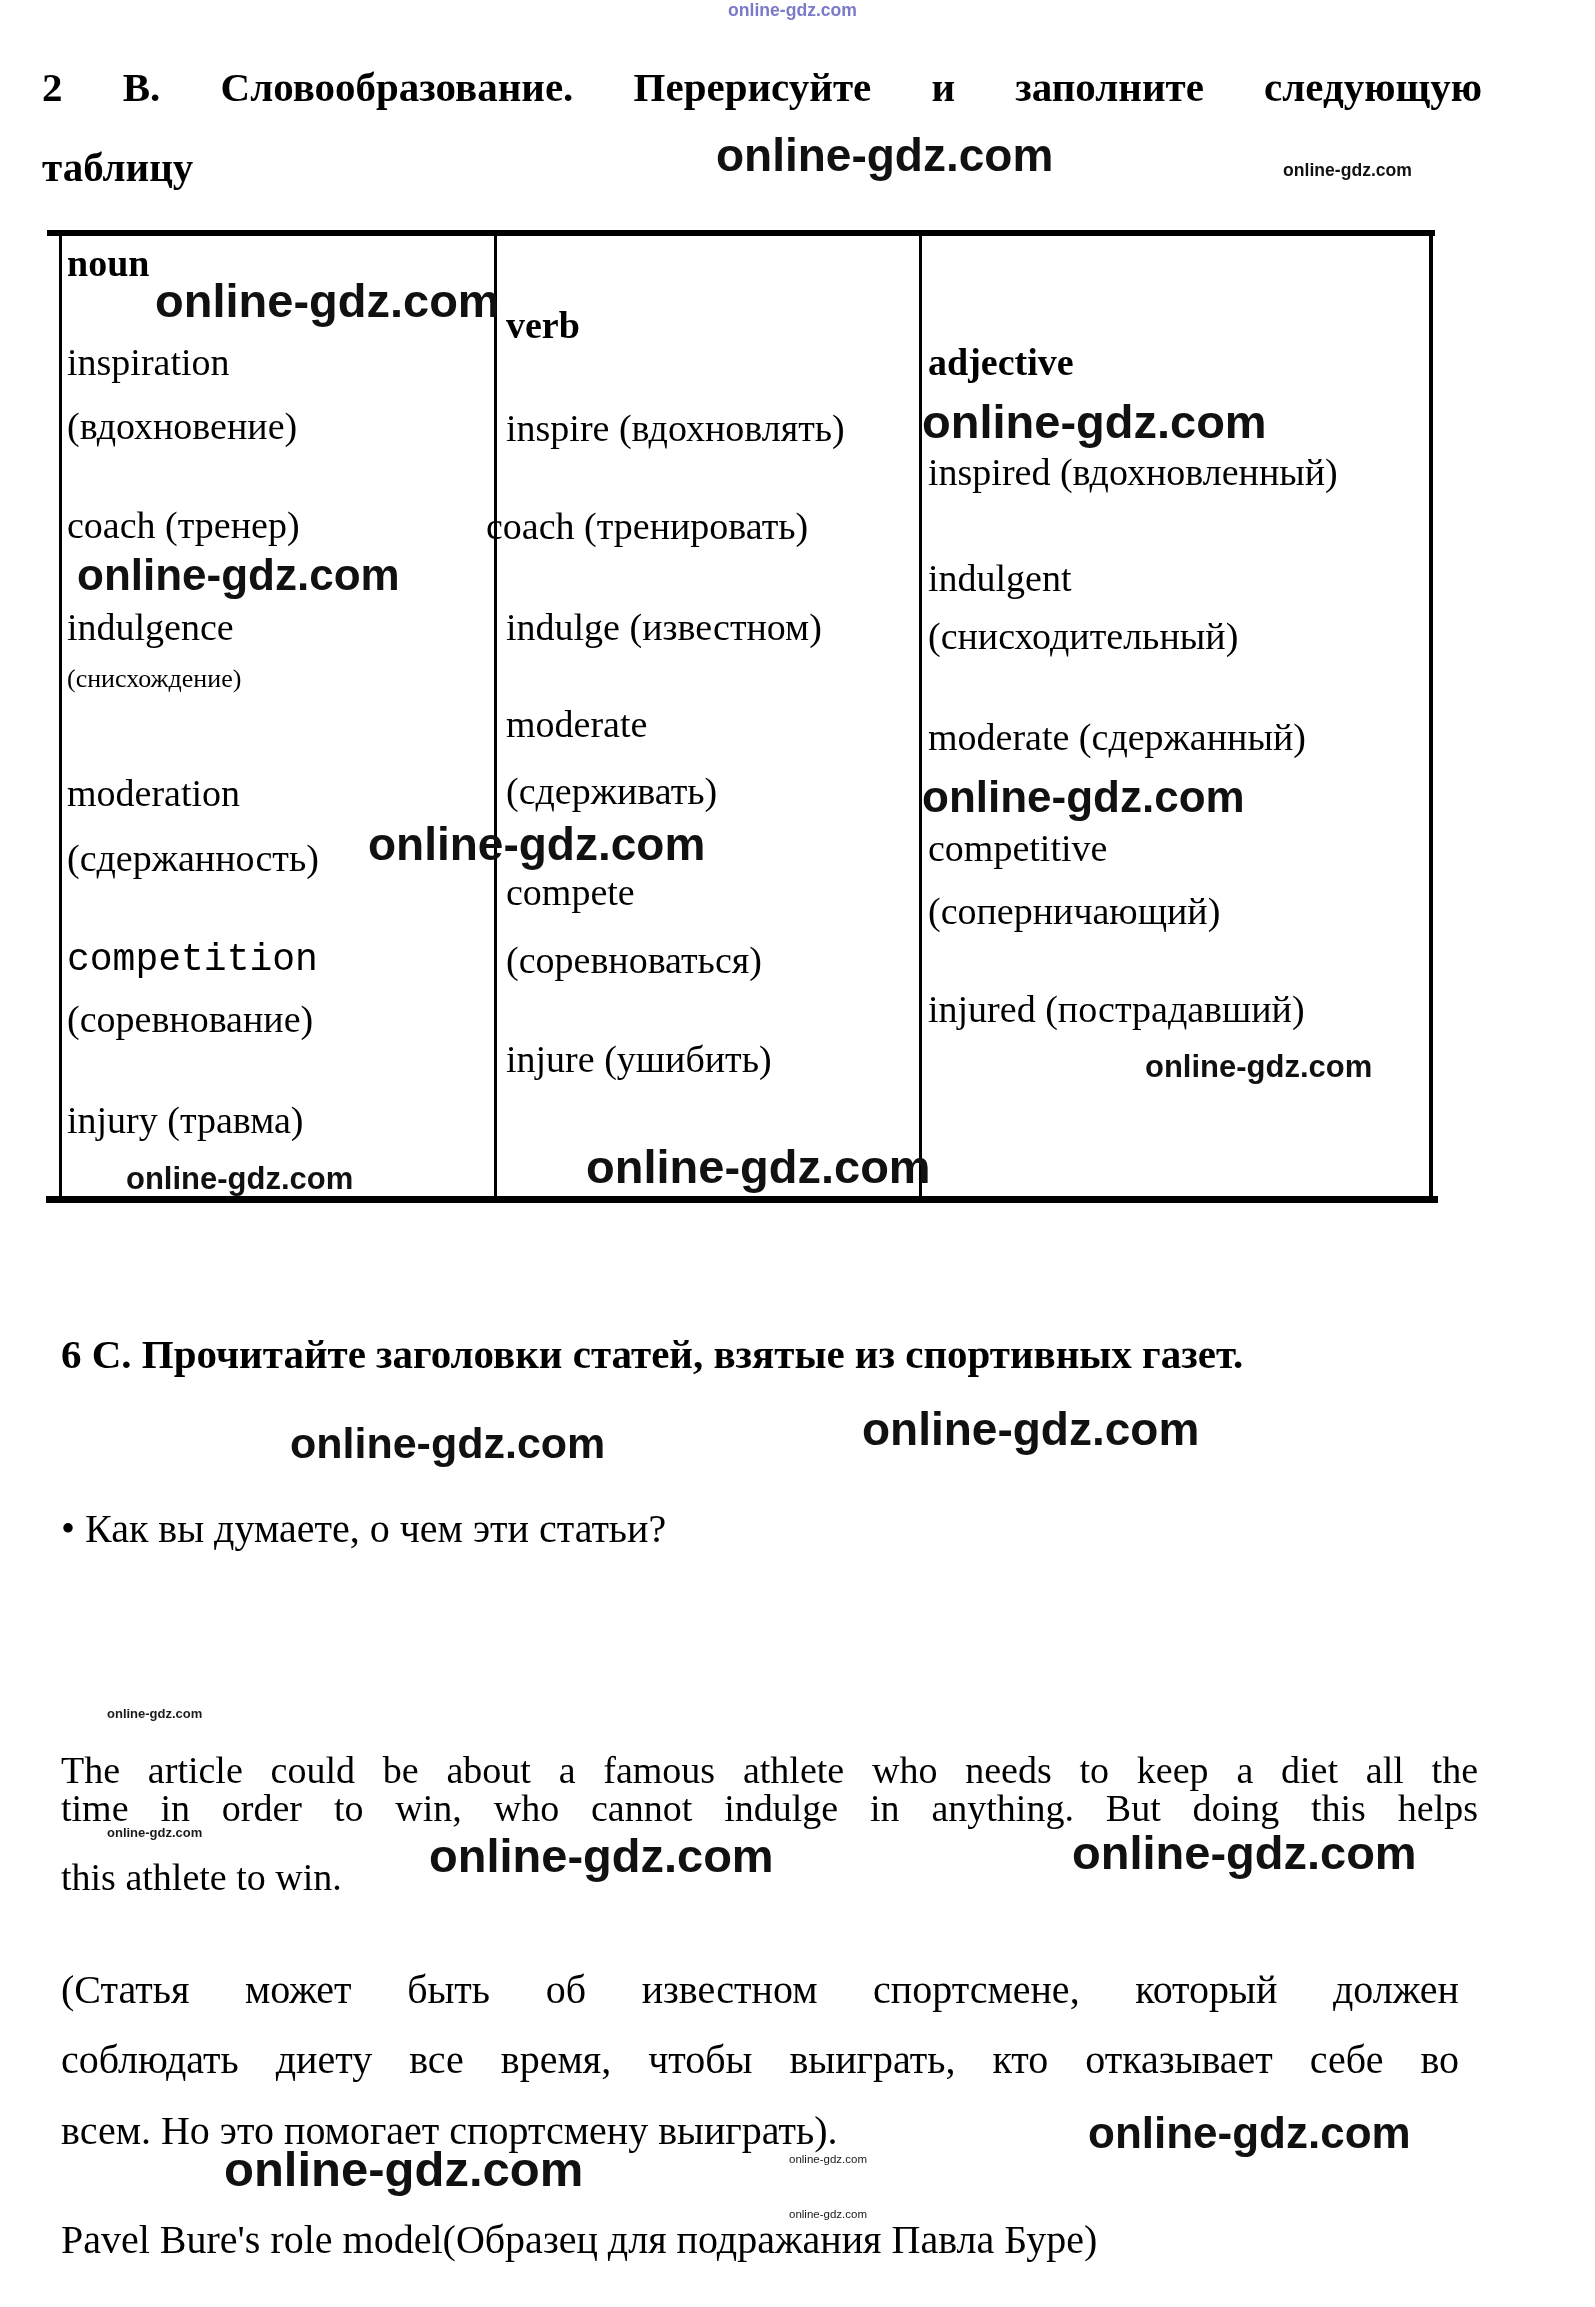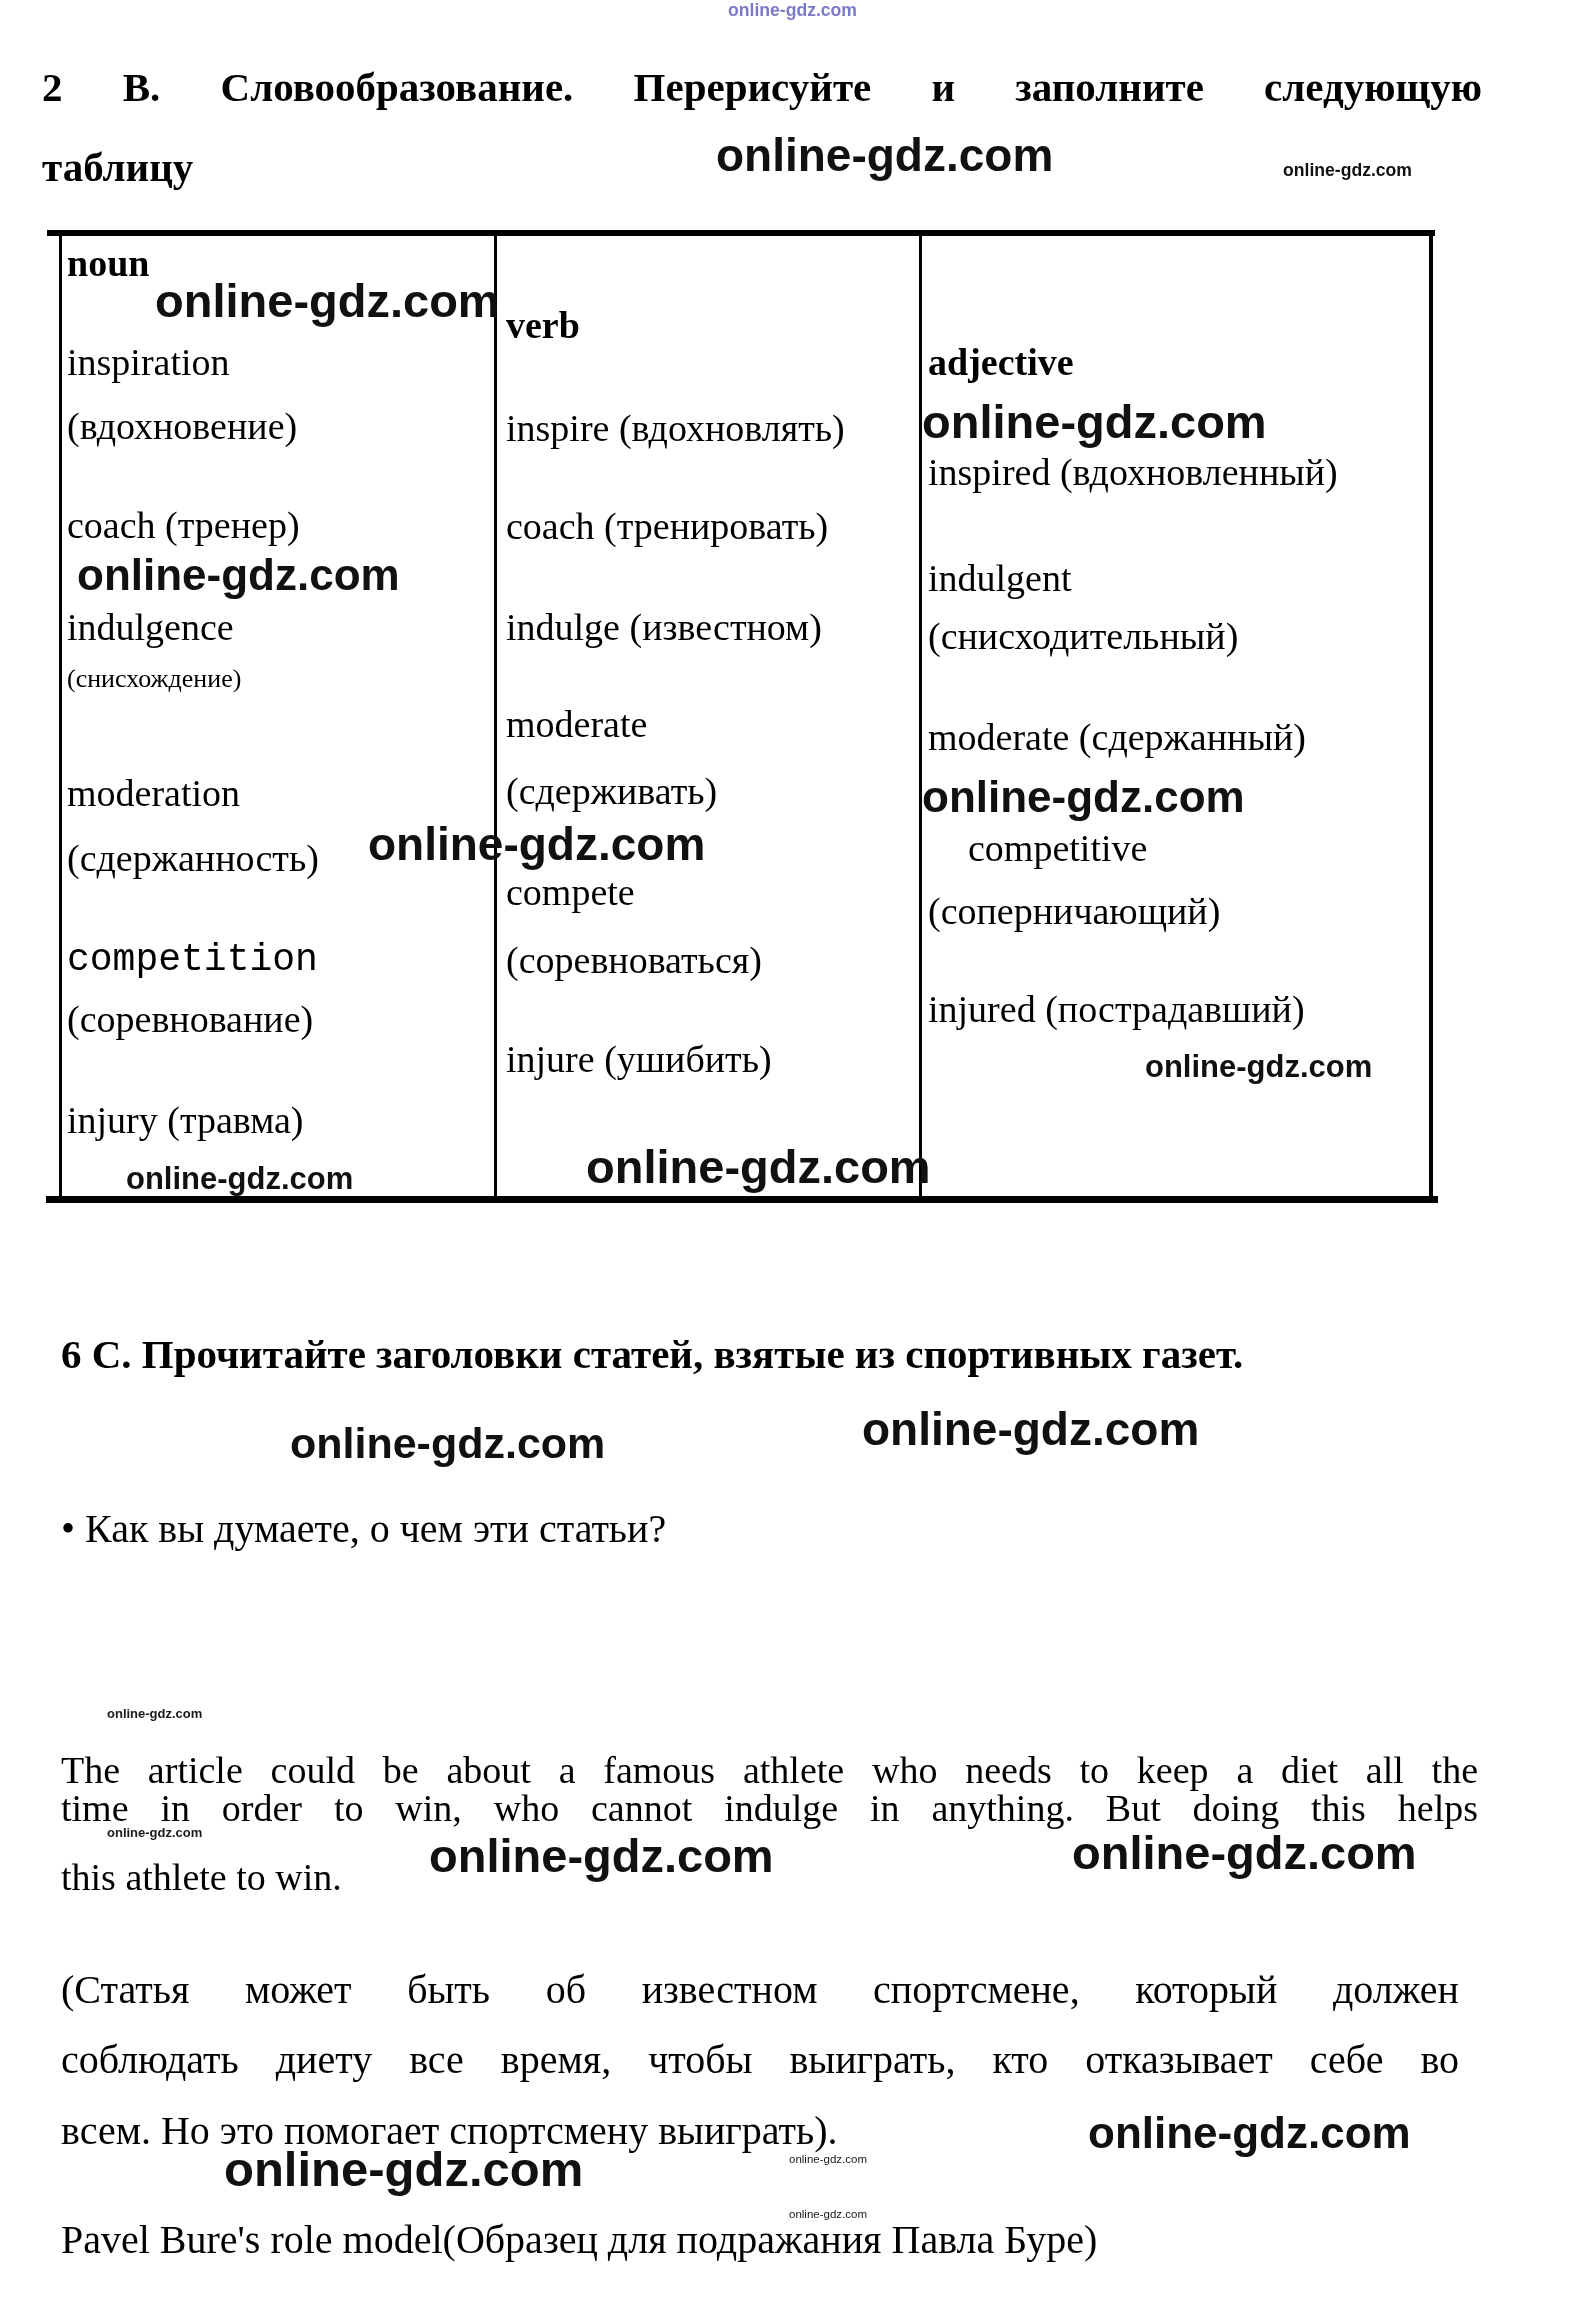--- a/index.html
+++ b/index.html
@@ -56,37 +56,37 @@
   <div class="abs serif" style="left:67px;top:774px;font-size:38px;">moderation</div>
   <div class="abs serif" style="left:67px;top:839px;font-size:38px;">(сдержанность)</div>
   <div class="abs sans wm" style="left:368px;top:821px;font-size:46px;font-weight:600;z-index:3;">online-gdz.com</div>
   <div class="abs serif" style="left:67px;top:941px;font-size:38px;font-family:Liberation Mono, monospace;">competition</div>
   <div class="abs serif" style="left:67px;top:1000px;font-size:38px;">(соревнование)</div>
   <div class="abs serif" style="left:67px;top:1101px;font-size:38px;">injury (травма)</div>
   <div class="abs sans wm" style="left:126px;top:1163px;font-size:31px;font-weight:600;z-index:3;">online-gdz.com</div>
 
   <div class="abs serif bold" style="left:506px;top:306px;font-size:38px;">verb</div>
   <div class="abs serif" style="left:506px;top:409px;font-size:38px;">inspire (вдохновлять)</div>
-  <div class="abs serif" style="left:506px;top:507px;font-size:38px;">coach (тренировать)</div>
+  <div class="abs serif" style="left:486px;top:507px;font-size:38px;">coach (тренировать)</div>
   <div class="abs serif" style="left:506px;top:608px;font-size:38px;">indulge (известном)</div>
   <div class="abs serif" style="left:506px;top:705px;font-size:38px;">moderate</div>
   <div class="abs serif" style="left:506px;top:772px;font-size:38px;">(сдерживать)</div>
   <div class="abs serif" style="left:506px;top:873px;font-size:38px;">compete</div>
   <div class="abs serif" style="left:506px;top:941px;font-size:38px;">(соревноваться)</div>
   <div class="abs serif" style="left:506px;top:1040px;font-size:38px;">injure (ушибить)</div>
   <div class="abs sans wm" style="left:586px;top:1143px;font-size:47px;font-weight:600;z-index:3;">online-gdz.com</div>
 
   <div class="abs serif bold" style="left:928px;top:343px;font-size:38px;">adjective</div>
   <div class="abs sans wm" style="left:922px;top:398px;font-size:47px;font-weight:700;z-index:3;">online-gdz.com</div>
   <div class="abs serif" style="left:928px;top:453px;font-size:38px;">inspired (вдохновленный)</div>
   <div class="abs serif" style="left:928px;top:559px;font-size:38px;">indulgent</div>
   <div class="abs serif" style="left:928px;top:617px;font-size:38px;">(снисходительный)</div>
   <div class="abs serif" style="left:928px;top:718px;font-size:38px;">moderate (сдержанный)</div>
   <div class="abs sans wm" style="left:922px;top:775px;font-size:44px;font-weight:700;z-index:3;">online-gdz.com</div>
-  <div class="abs serif" style="left:968px;top:829px;font-size:38px;">competitive</div>
+  <div class="abs serif" style="left:928px;top:829px;font-size:38px;">competitive</div>
   <div class="abs serif" style="left:928px;top:892px;font-size:38px;">(соперничающий)</div>
   <div class="abs serif" style="left:928px;top:990px;font-size:38px;">injured (пострадавший)</div>
   <div class="abs sans wm" style="left:1145px;top:1051px;font-size:31px;font-weight:600;z-index:3;">online-gdz.com</div>
 
   <div class="abs serif bold" style="left:61px;top:1334px;font-size:41px;">6 С. Прочитайте заголовки статей, взятые из спортивных газет.</div>
 
   <div class="abs sans wm" style="left:290px;top:1422px;font-size:43px;font-weight:600;">online-gdz.com</div>
   <div class="abs sans wm" style="left:862px;top:1406px;font-size:46px;font-weight:600;">online-gdz.com</div>
 
   <div class="abs serif" style="left:61px;top:1509px;font-size:40px;">• Как вы думаете, о чем эти статьи?</div>

